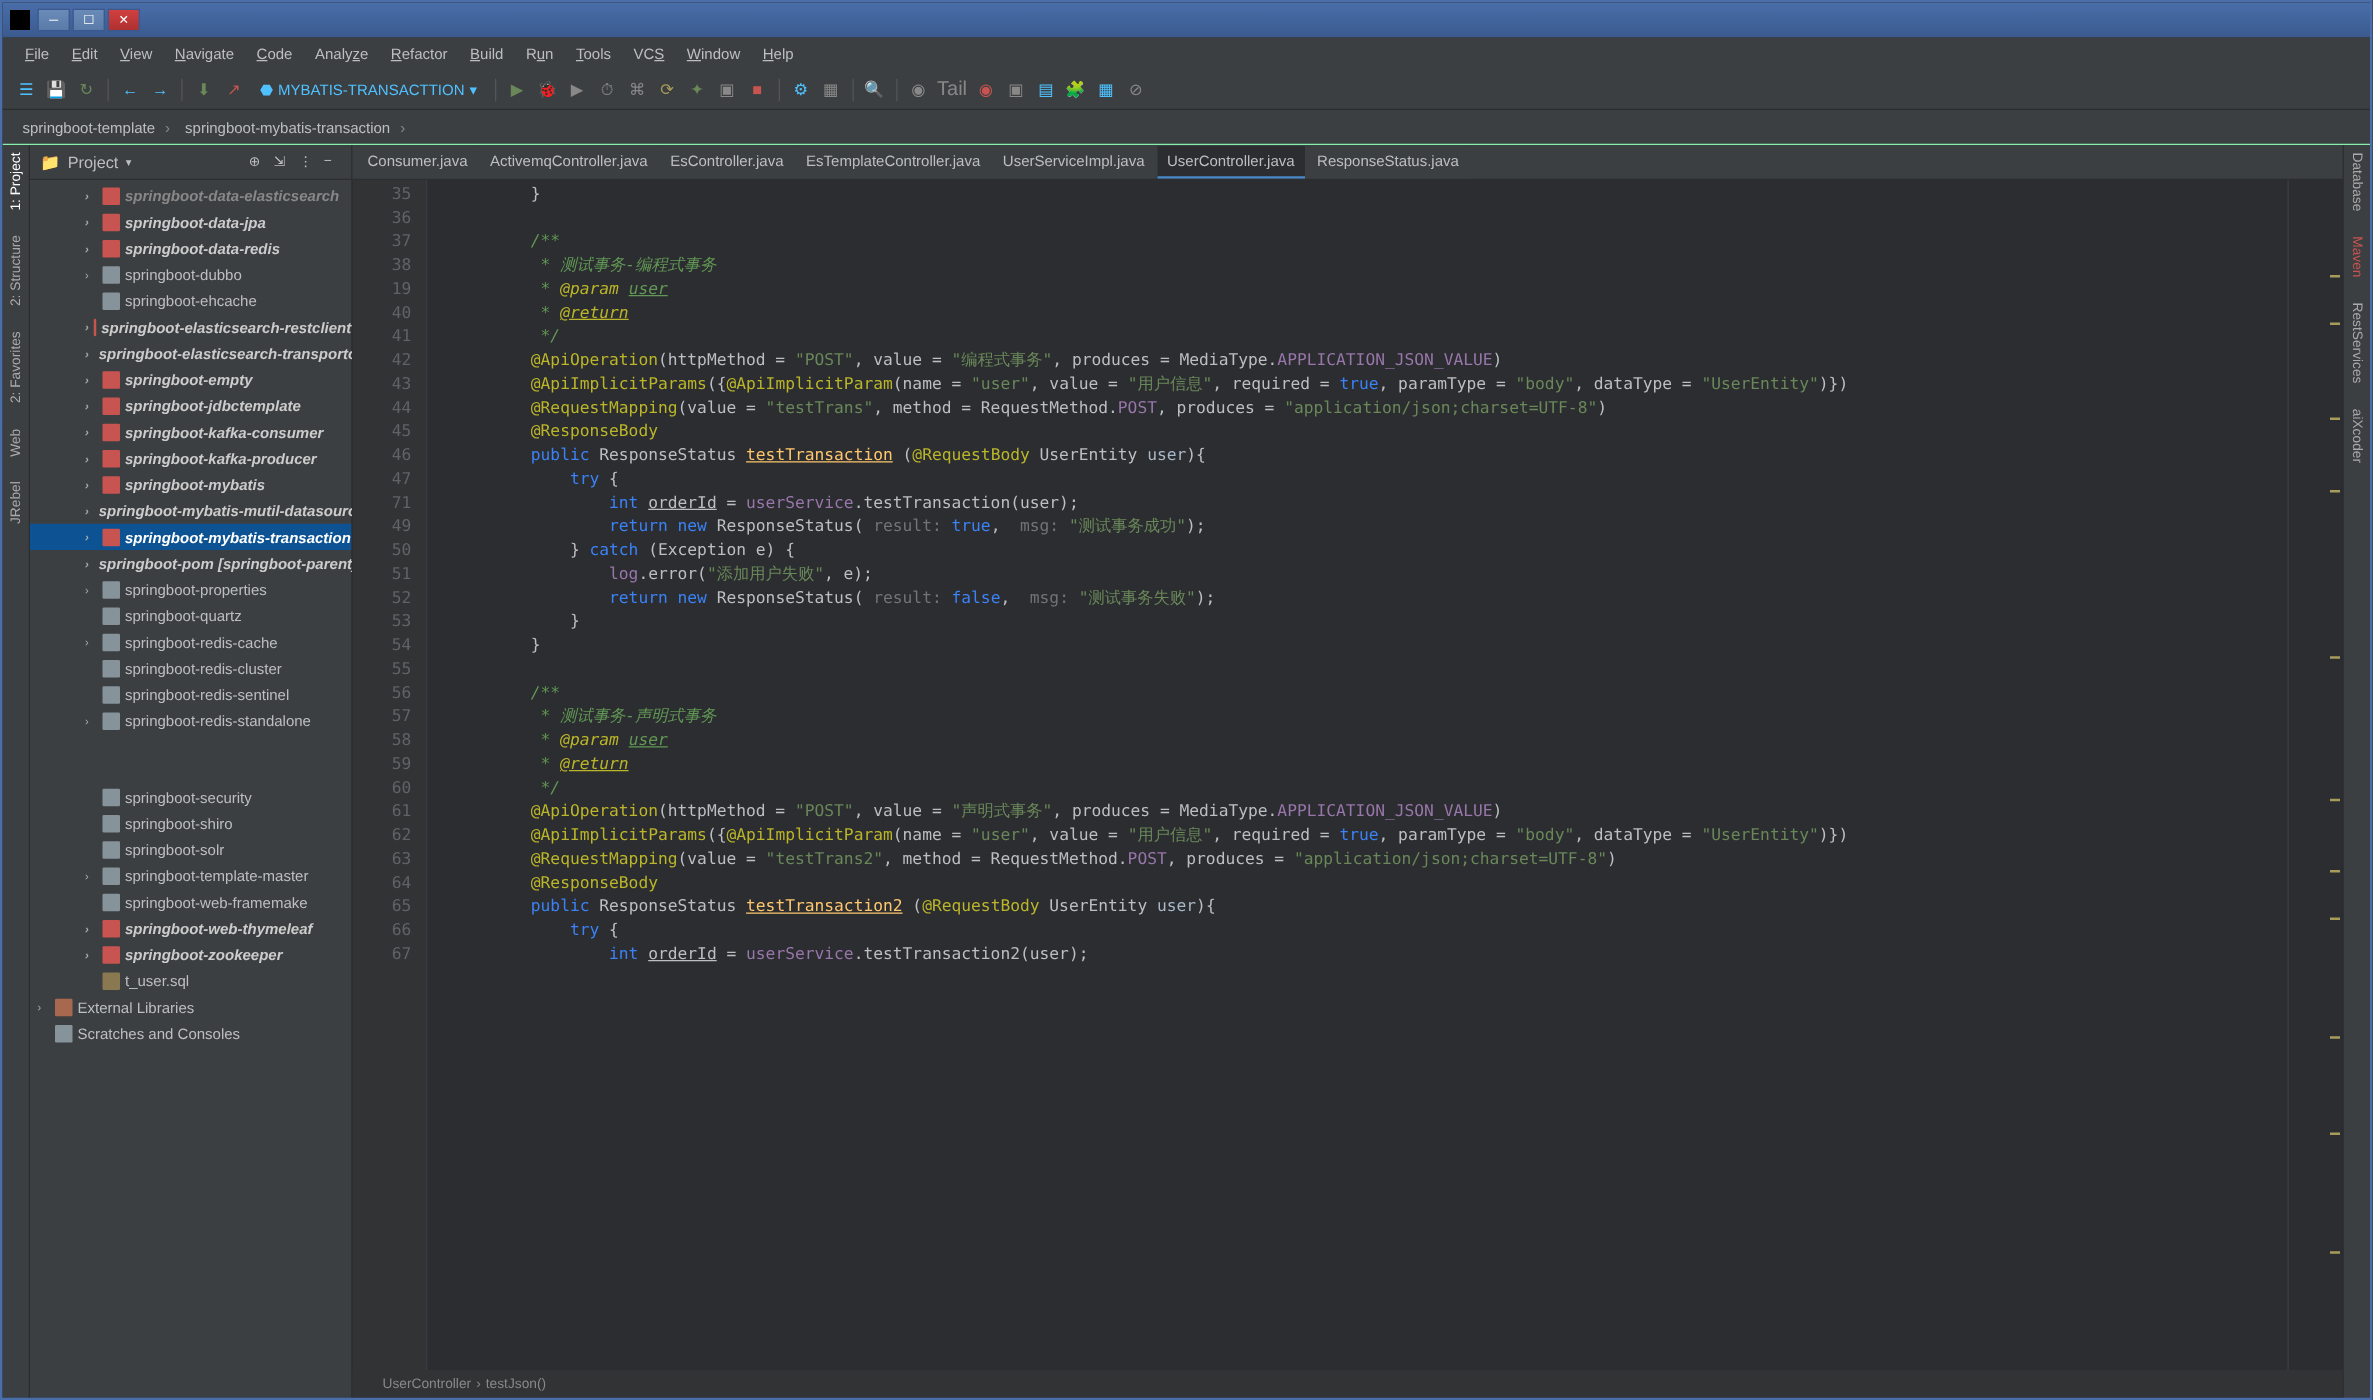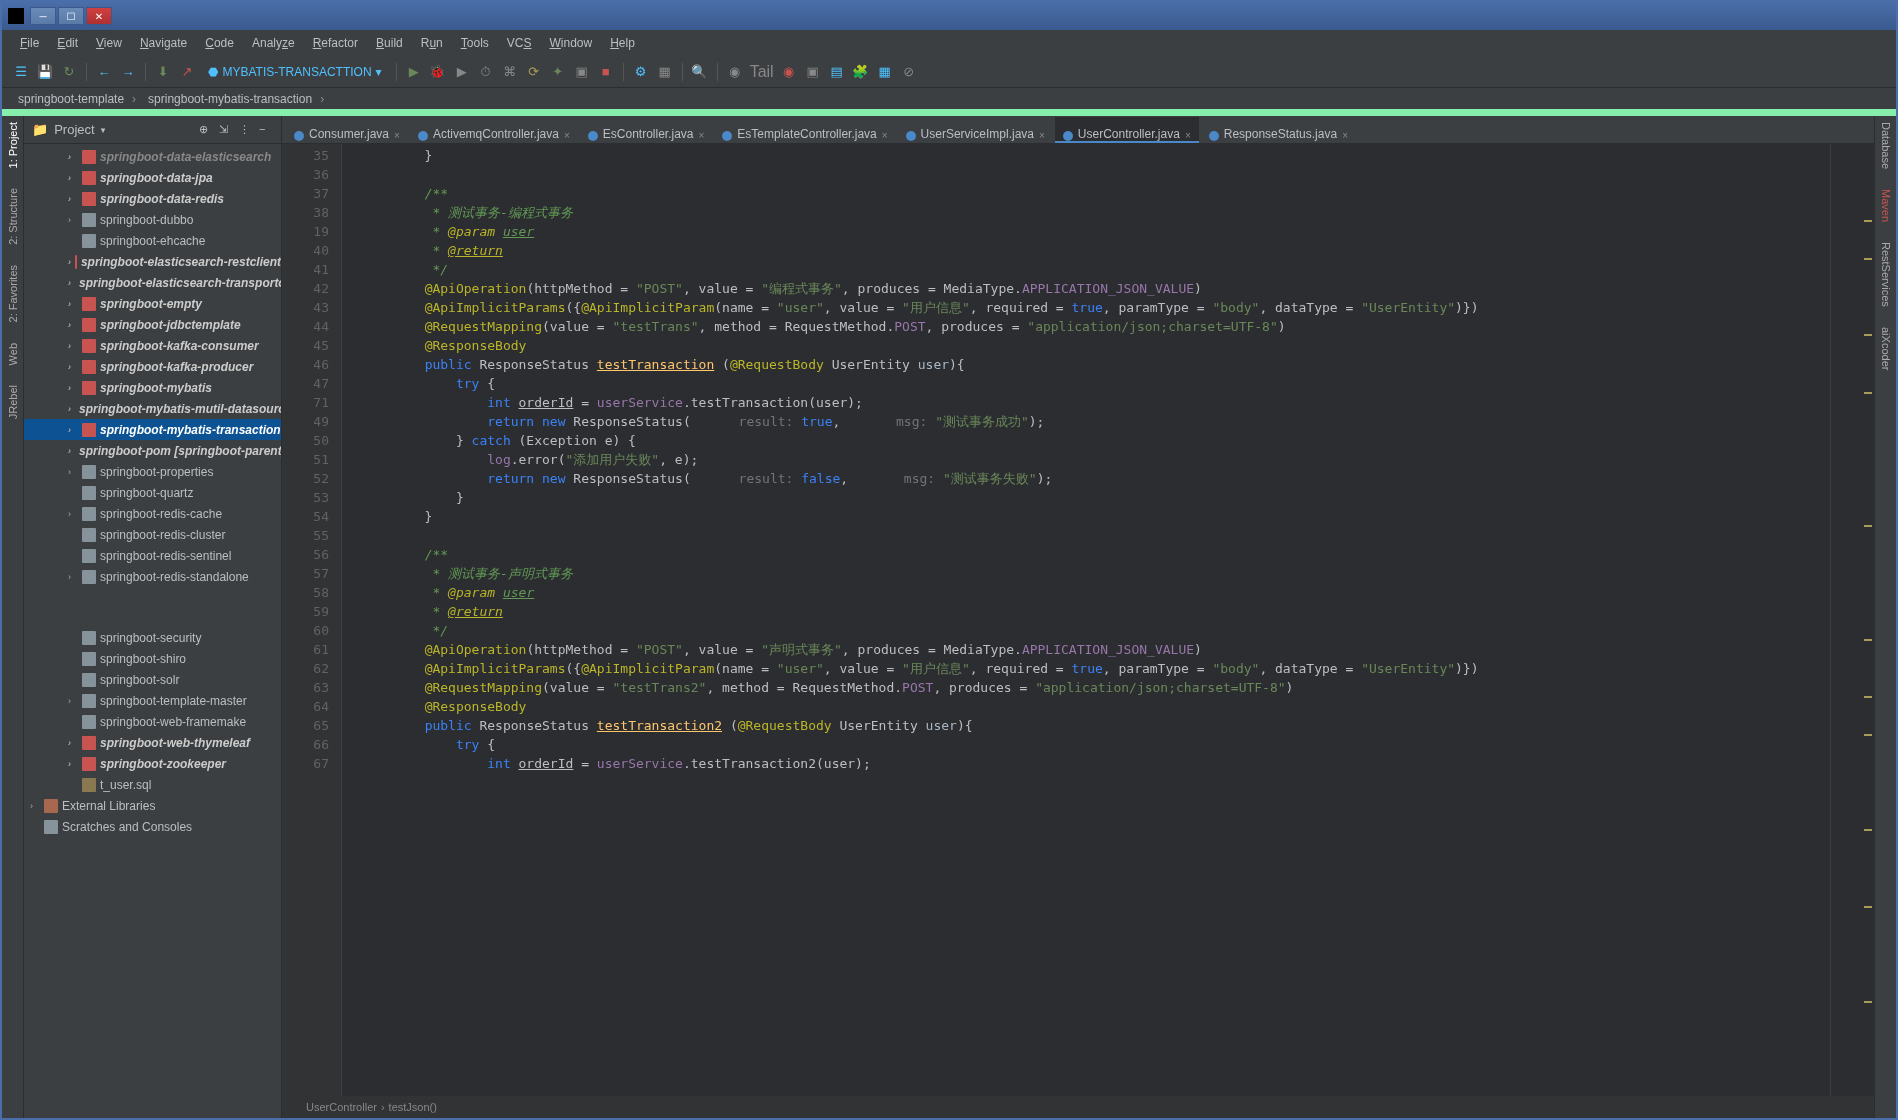--- a/index.html
+++ b/index.html
@@ -10,21 +10,21 @@
 .winbtns { display:flex; gap:2px; }
 .winbtn { width:26px; height:18px; display:flex; align-items:center; justify-content:center; background:linear-gradient(#6a8ab8,#5a7aa8); border:1px solid #3a5a8f; font-size:10px; }
 .winbtn.close { background:linear-gradient(#d04040,#b03030); }
 .menubar { height:26px; background:#3c3f41; display:flex; align-items:center; padding:0 10px; gap:2px; font-size:12px; }
 .menu-item { padding:3px 8px; cursor:pointer; }
 .menu-item u { text-decoration:underline; }
 .toolbar { height:32px; background:#3c3f41; border-bottom:1px solid #2b2d30; display:flex; align-items:center; padding:0 10px; gap:6px; }
 .tool-icon { width:18px; height:18px; display:flex; align-items:center; justify-content:center; font-size:13px; cursor:pointer; }
 .tool-sep { width:1px; height:18px; background:#555; margin:0 2px; }
 .run-config { color:#4fc1ff; font-size:12px; padding:0 6px; display:flex; align-items:center; gap:4px; }
-.navbar { height:28px; background:#3c3f41; border-bottom:7px solid #86efac; display:flex; align-items:center; padding:0 12px; gap:4px; font-size:12px; }
+.navbar { height:28px; background:#3c3f41; border-bottom:1px solid #86efac; display:flex; align-items:center; padding:0 12px; gap:4px; font-size:12px; }
 .navbar .crumb { display:flex; align-items:center; gap:4px; cursor:pointer; }
 .navbar .sep { color:#888; margin:0 4px; }
 .main { display:flex; height:1002px; } 
 .left-strip { width:22px; background:#3c3f41; border-right:1px solid #2b2d30; display:flex; flex-direction:column; align-items:center; padding-top:6px; gap:20px; }
 .left-strip .vtab { writing-mode:vertical-rl; transform:rotate(180deg); font-size:11px; color:#aaa; cursor:pointer; }
 .right-strip { width:22px; background:#3c3f41; border-left:1px solid #2b2d30; display:flex; flex-direction:column; align-items:center; padding-top:6px; gap:20px; }
 .right-strip .vtab { writing-mode:vertical-rl; font-size:11px; color:#aaa; cursor:pointer; }
 .project-panel { width:258px; background:#3c3f41; border-right:1px solid #2b2d30; display:flex; flex-direction:column; }
 .panel-header { height:28px; display:flex; align-items:center; padding:0 8px; font-size:13px; gap:6px; border-bottom:1px solid #2b2d30; }
 .panel-header .spacer { flex:1; }
@@ -35,36 +35,36 @@
 .tree-item.struck { color:#888; font-style:italic; }
 .tree-item.selected { background:#0d5393; color:#fff; }
 .tree-item .arrow { width:10px; font-size:9px; color:#aaa; }
 .tree-item .ticon { width:14px; height:14px; display:inline-block; }
 .folder-icon { background:#87939a; border-radius:1px; }
 .module-icon { background:#c75450; border-radius:1px; }
 .file-icon { background:#8a7850; border-radius:1px; }
 .lib-icon { background:#a86850; border-radius:1px; }
 .editor-area { flex:1; display:flex; flex-direction:column; background:#2b2d30; position:relative; }
 .tabs { height:28px; background:#3c3f41; border-bottom:1px solid #2b2d30; display:flex; align-items:end; padding:0 4px; gap:2px; overflow:hidden; }
-.tab { height:26px; display:flex; align-items:flex-end; gap:5px; padding:0 8px; background:#3c3f41; font-size:12px; cursor:pointer; border-bottom:2px solid transparent; }
+.tab { height:26px; display:flex; align-items:flex-start; gap:5px; padding:0 8px; background:#3c3f41; font-size:12px; cursor:pointer; border-bottom:2px solid transparent;flex-direction:column; }
 .tab.active { background:#2b2d30; border-bottom:2px solid #4a88c7; }
 .tab .close { font-size:10px; color:#888; }
 .tab .cicon { width:10px; height:10px; border-radius:50%; background:#4a88c7; }
 .editor { flex:1; display:flex; overflow:hidden; }
 .gutter { width:60px; background:#313335; text-align:right; padding:2px 12px 2px 4px; color:#606366; font-family:'Consolas',monospace; font-size:13px; line-height:19px; border-right:1px solid #3c3f41; }
 .gutter .ln { height:19px; }
 .code { flex:1; font-family:'Consolas',monospace; font-size:13px; line-height:19px; padding:2px 0 2px 20px; background:#2b2d30; white-space:pre; overflow:hidden; }
 .code .line { height:19px; }
 .k-orange { color:#3b82f6; }
 .k-green { color:#6a8759; }
 .k-yellow { color:#ffc66d; }
 .k-purple { color:#9876aa; }
 .k-comment { color:#629755; font-style:italic; }
 .k-anno { color:#bbb529; }
-.k-param { color:#72737a;margin-left:40px; }
+.k-param { color:#72737a; }
 .k-white { color:#a9b7c6; }
 .k-nsitalic { color:#bbb529; font-style:italic; }
 .u { text-decoration:underline; }
 .breadcrumb-bar { height:22px; background:#313335; padding:0 24px; font-size:11px; color:#888; display:flex; align-items:center; gap:4px; }
 .minimap { position:absolute; right:0; top:28px; bottom:22px; width:44px; background:#2b2d30; border-left:1px solid #3c3f41; }
 .minimap .mark { position:absolute; right:2px; width:8px; height:2px; background:#a89c5b; }
 .statusbar { height:24px; background:#3c3f41; border-top:1px solid #2b2d30; display:flex; align-items:center; padding:0 10px; font-size:11px; }
 .statusbar .spacer { flex:1; }
 </style>
 </head>

